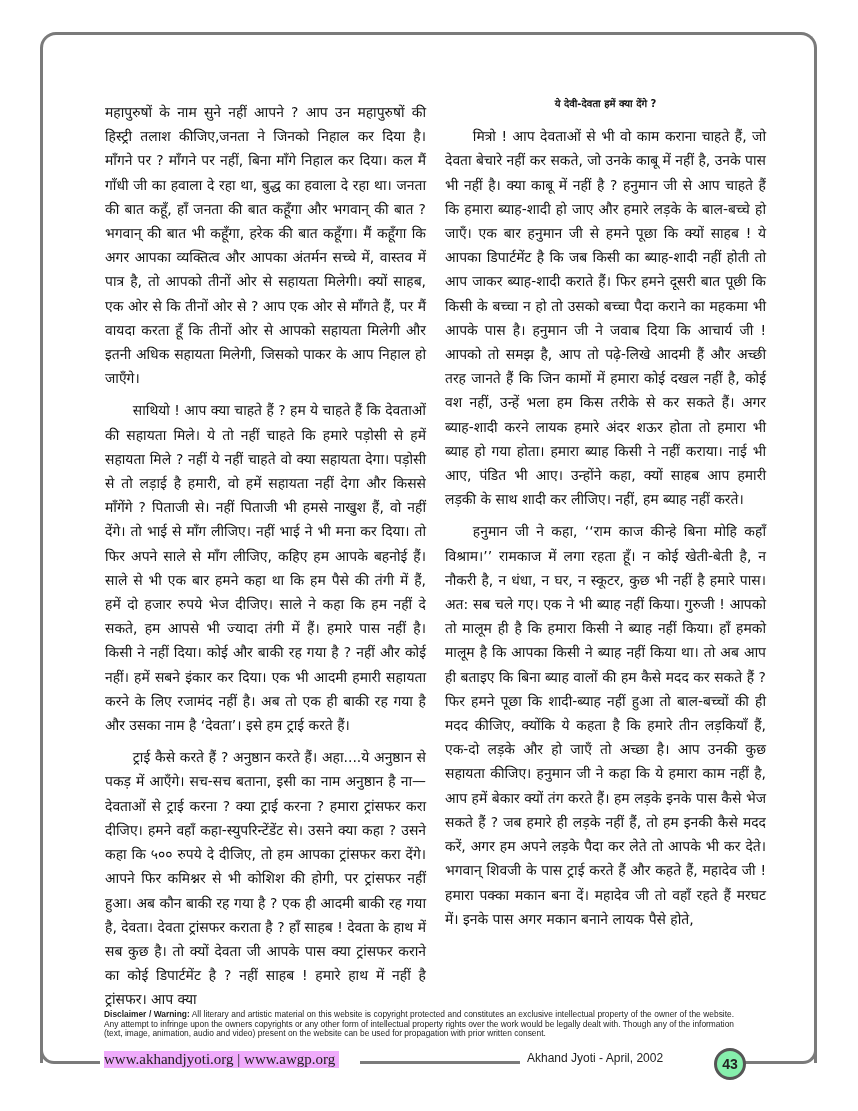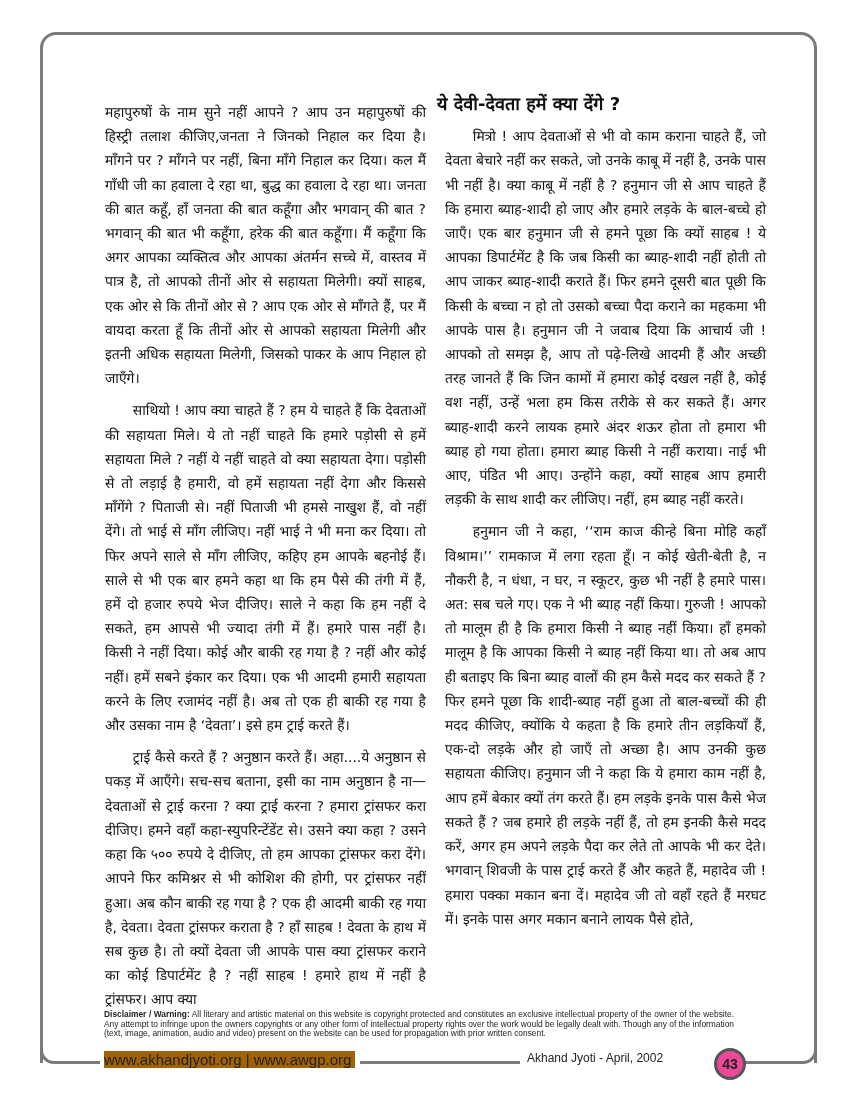--- a/index.html
+++ b/index.html
@@ -7,24 +7,24 @@
   .frame-top { position: absolute; left: 40px; top: 32px; width: 777px; height: 1031px; border-top: 3px solid #7a7a7a; border-left: 3px solid #7a7a7a; border-right: 3px solid #7a7a7a; border-top-left-radius: 16px; border-top-right-radius: 16px; box-sizing: border-box; }
   .frame-bl { position: absolute; left: 40px; top: 1040px; width: 24px; height: 24px; border-left: 3px solid #7a7a7a; border-bottom: 3px solid #7a7a7a; border-bottom-left-radius: 14px; box-sizing: border-box; background: #fff; }
   .frame-br { position: absolute; left: 793px; top: 1040px; width: 24px; height: 24px; border-right: 3px solid #7a7a7a; border-bottom: 3px solid #7a7a7a; border-bottom-right-radius: 14px; box-sizing: border-box; background: #fff; }
   .mask-bottom { position: absolute; left: 44px; top: 1040px; width: 770px; height: 20px; background: #fff; }
   .hline { position: absolute; height: 3px; background: #7a7a7a; top: 1061px; }
   .col { position: absolute; top: 92px; width: 337px; font-size: 13.9px; line-height: 24.2px; text-align: justify; }
   .col.left { left: 97px; }
   .col.right { left: 437px; }
   .col p { margin: 8px; }
   .col p.indent { text-indent: 2em; }
-  .col h3 { margin: 0; font-size: 18px; line-height: 24.2px; font-weight: bold; }
-  .footer-url { position: absolute; left: 104px; top: 1051px; font-family: Liberation Sans, sans-serif; font-size: 15px; color: #222; background: #a16207; padding-right: 4px; }
+  .col h3 { margin: 0; font-size: 10px; line-height: 24.2px; text-align: center; font-weight: bold; }
+  .footer-url { position: absolute; left: 104px; top: 1051px; font-family: Liberation Serif, serif; font-size: 15px; color: #222; background: #f0abfc; padding-right: 4px; }
   .footer-mag { position: absolute; left: 527px; top: 1051px; font-family: "Liberation Sans", sans-serif; font-size: 12px; color: #222; }
-  .page-num { position: absolute; left: 714px; top: 1048px; width: 26px; height: 26px; border: 3px solid #555; border-radius: 50%; text-align: center; line-height: 26px; font-family: "Liberation Sans", sans-serif; font-weight: bold; font-size: 14px; background: #ec4899; color: #222; }
+  .page-num { position: absolute; left: 714px; top: 1048px; width: 26px; height: 26px; border: 3px solid #555; border-radius: 50%; text-align: center; line-height: 26px; font-family: "Liberation Sans", sans-serif; font-weight: bold; font-size: 14px; background: #86efac; color: #222; }
   .disclaimer { position: absolute; left: 104px; top: 1010px; width: 630px; font-family: "Liberation Sans", sans-serif; font-size: 8.4px; line-height: 9.5px; text-align: justify; color: #222; }
   .disclaimer b { font-weight: bold; }
 </style>
 </head>
 <body>
 
 <div class="frame-top"></div>
 <div class="mask-bottom"></div>
 <div class="frame-bl"></div>
 <div class="frame-br"></div>

